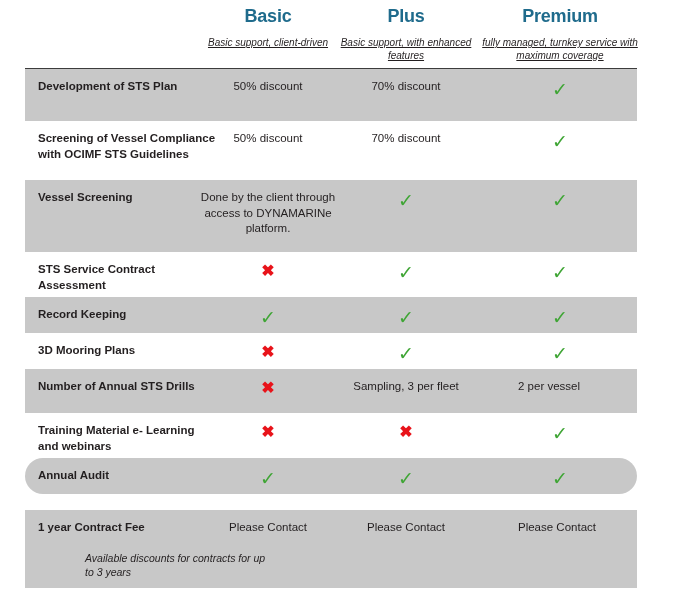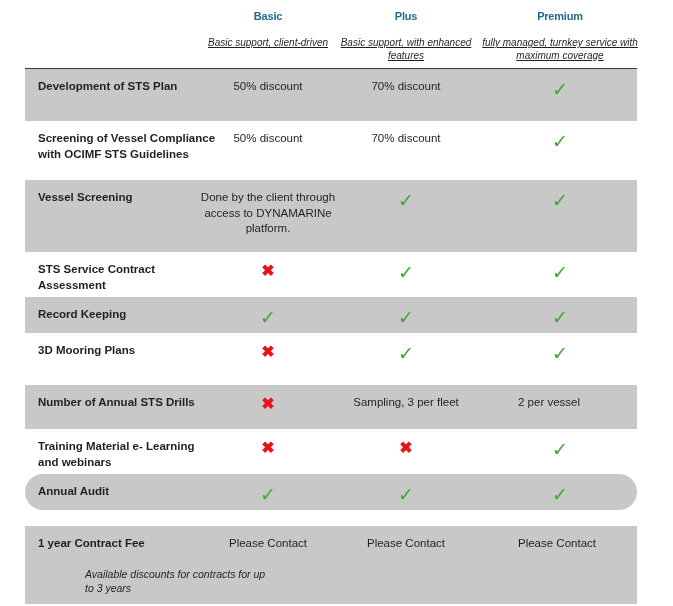--- a/index.html
+++ b/index.html
@@ -29,21 +29,21 @@
     top: 0;
     width: 673px;
     height: 68px;
   }
   .col-head {
     position: absolute;
     top: 6px;
     text-align: center;
   }
   .col-head .title {
-    font-size: 11px;
+    font-size: 18px;
     font-weight: bold;
     color: #1f6b8c;
     letter-spacing: -0.2px;
     line-height: 20px;
     white-space: nowrap;
   }
   .col-head .subtitle {
     margin-top: 11px;
     font-size: 10px;
     font-style: italic;
@@ -183,21 +183,21 @@
         <div class="cell c-basic"><span class="mark cross">✖</span></div>
         <div class="cell c-plus"><span class="mark check">✓</span></div>
         <div class="cell c-premium"><span class="mark check">✓</span></div>
       </div>
       <div class="row shaded" style="height: 36px;">
         <div class="cell-label">Record Keeping</div>
         <div class="cell c-basic"><span class="mark check">✓</span></div>
         <div class="cell c-plus"><span class="mark check">✓</span></div>
         <div class="cell c-premium"><span class="mark check">✓</span></div>
       </div>
-      <div class="row plain" style="height: 52px;">
+      <div class="row plain" style="height: 36px;">
         <div class="cell-label">3D Mooring Plans</div>
         <div class="cell c-basic"><span class="mark cross">✖</span></div>
         <div class="cell c-plus"><span class="mark check">✓</span></div>
         <div class="cell c-premium"><span class="mark check">✓</span></div>
       </div>
       <div class="row shaded" style="height: 44px;">
         <div class="cell-label">Number of Annual STS Drills</div>
         <div class="cell c-basic"><span class="mark cross">✖</span></div>
         <div class="cell c-plus">Sampling, 3 per fleet</div>
         <div class="cell c-premium align-left">2 per vessel</div>

